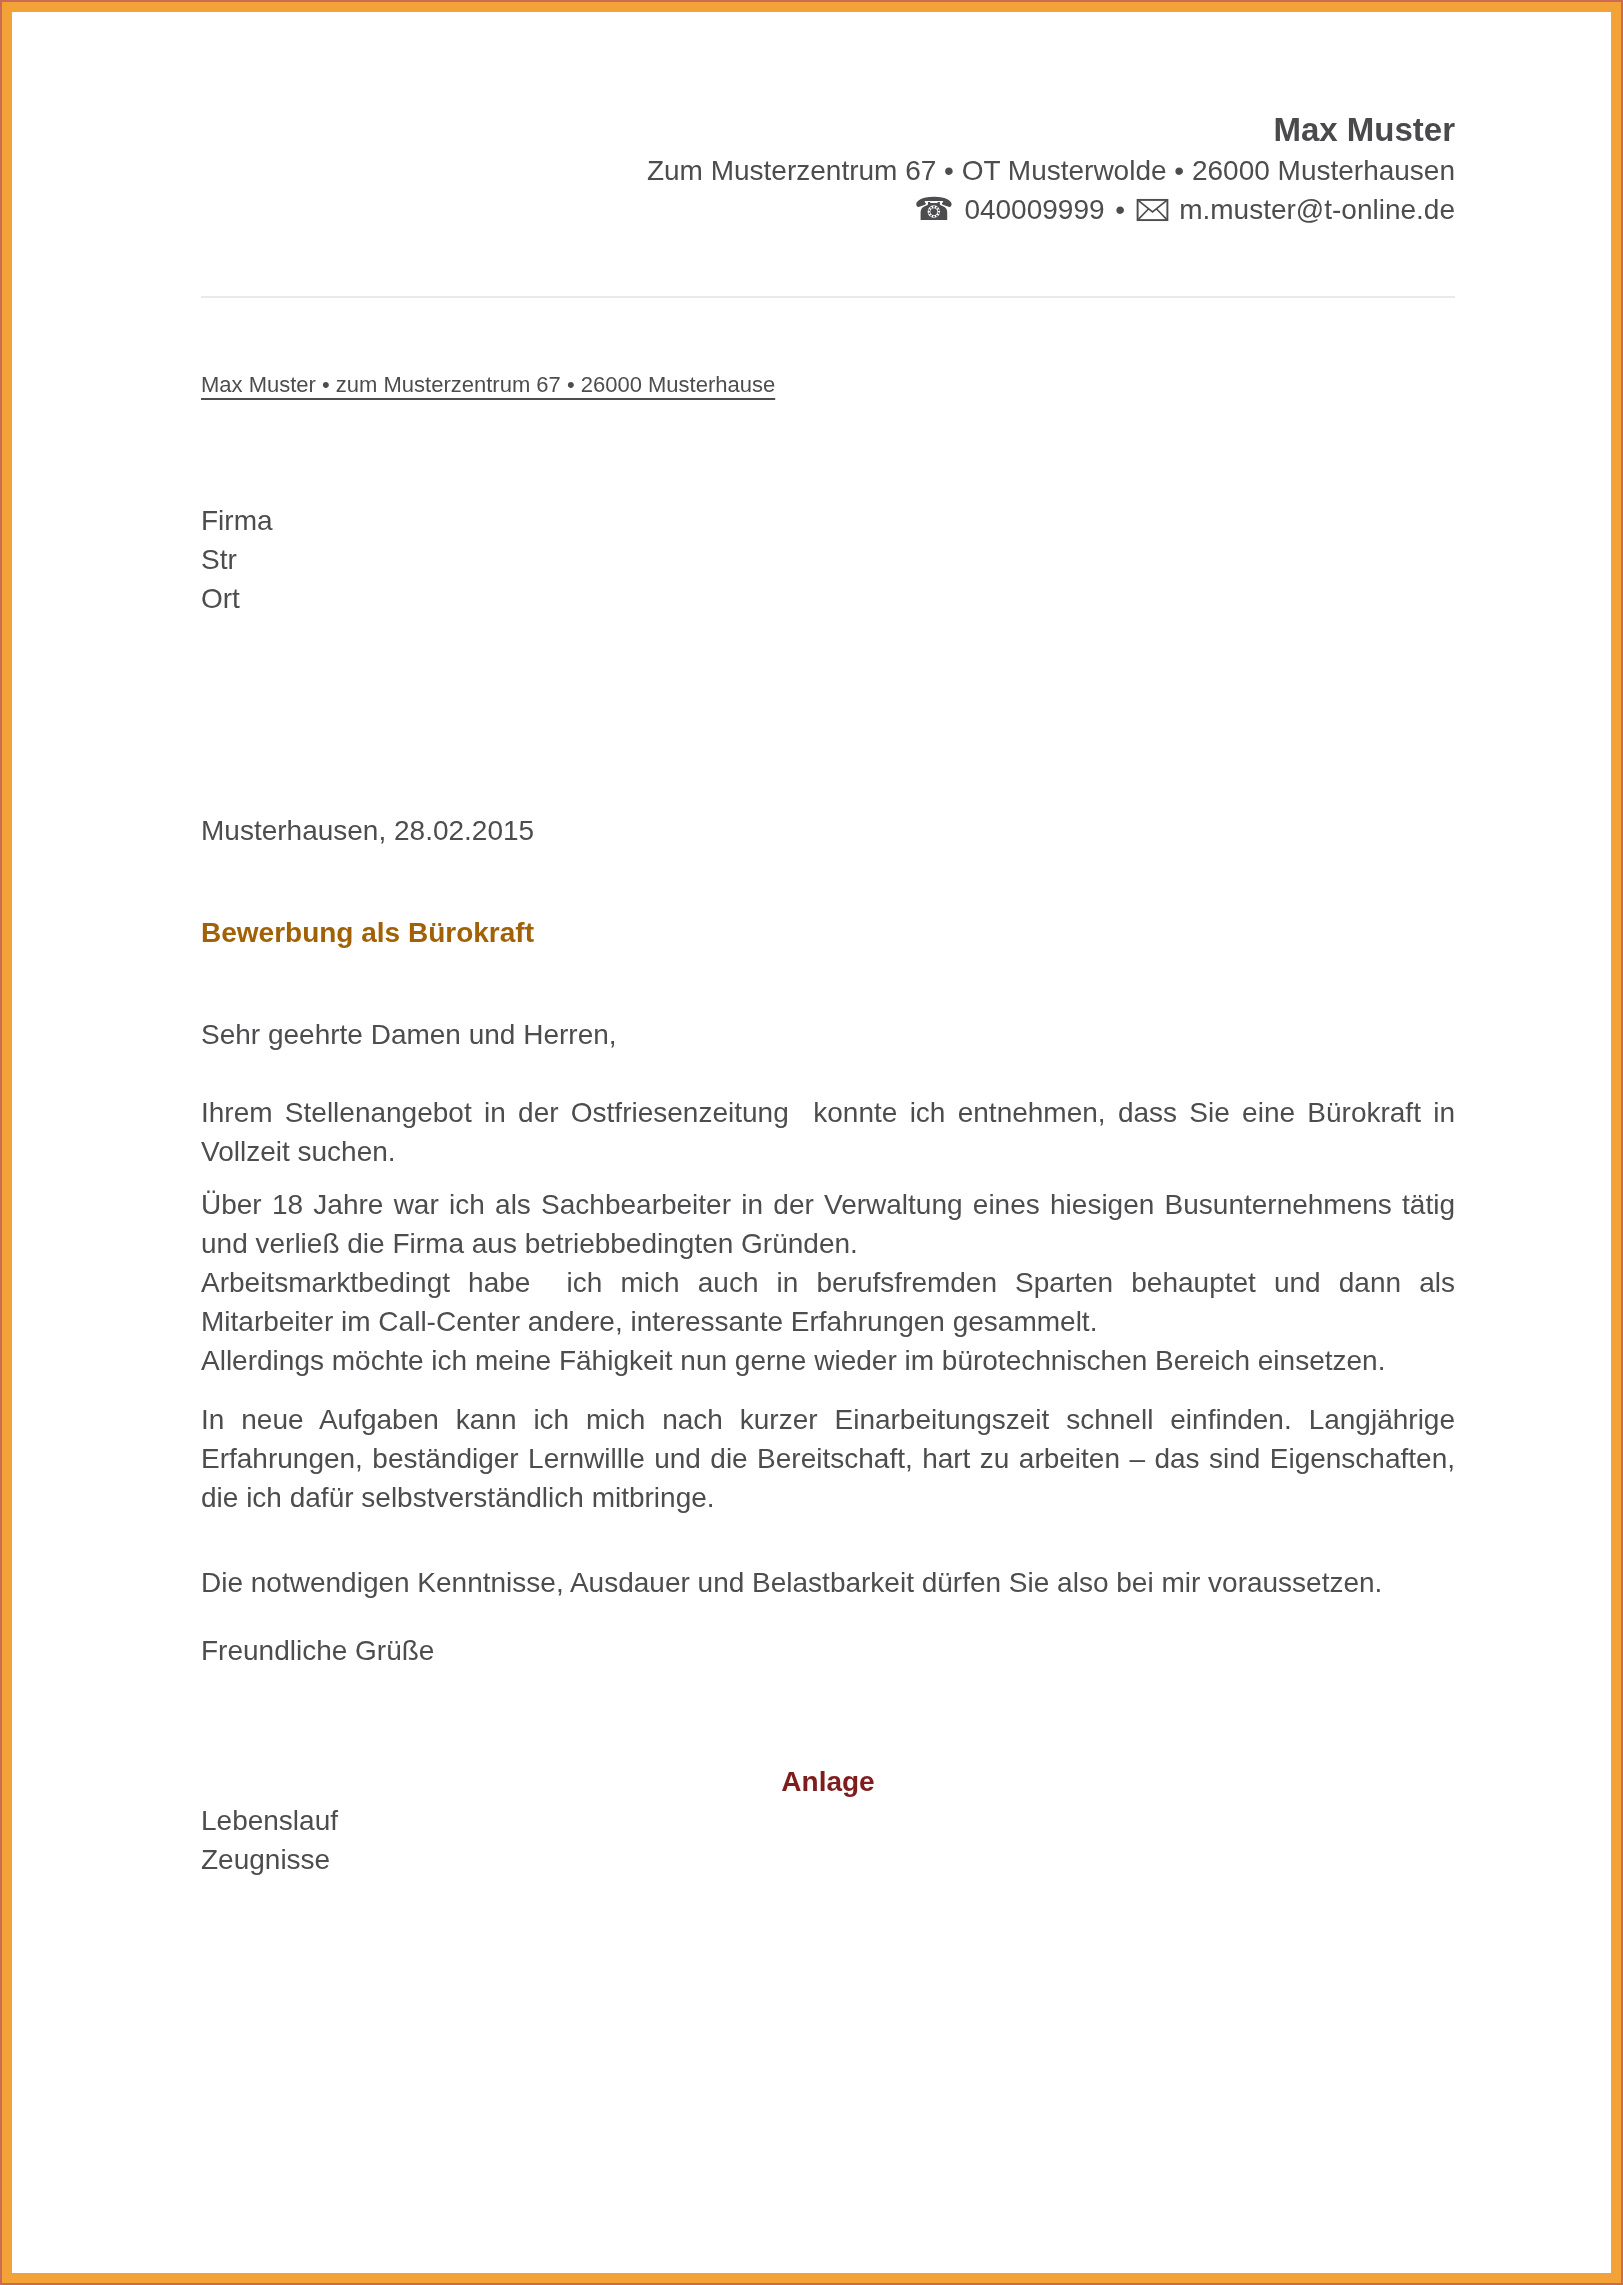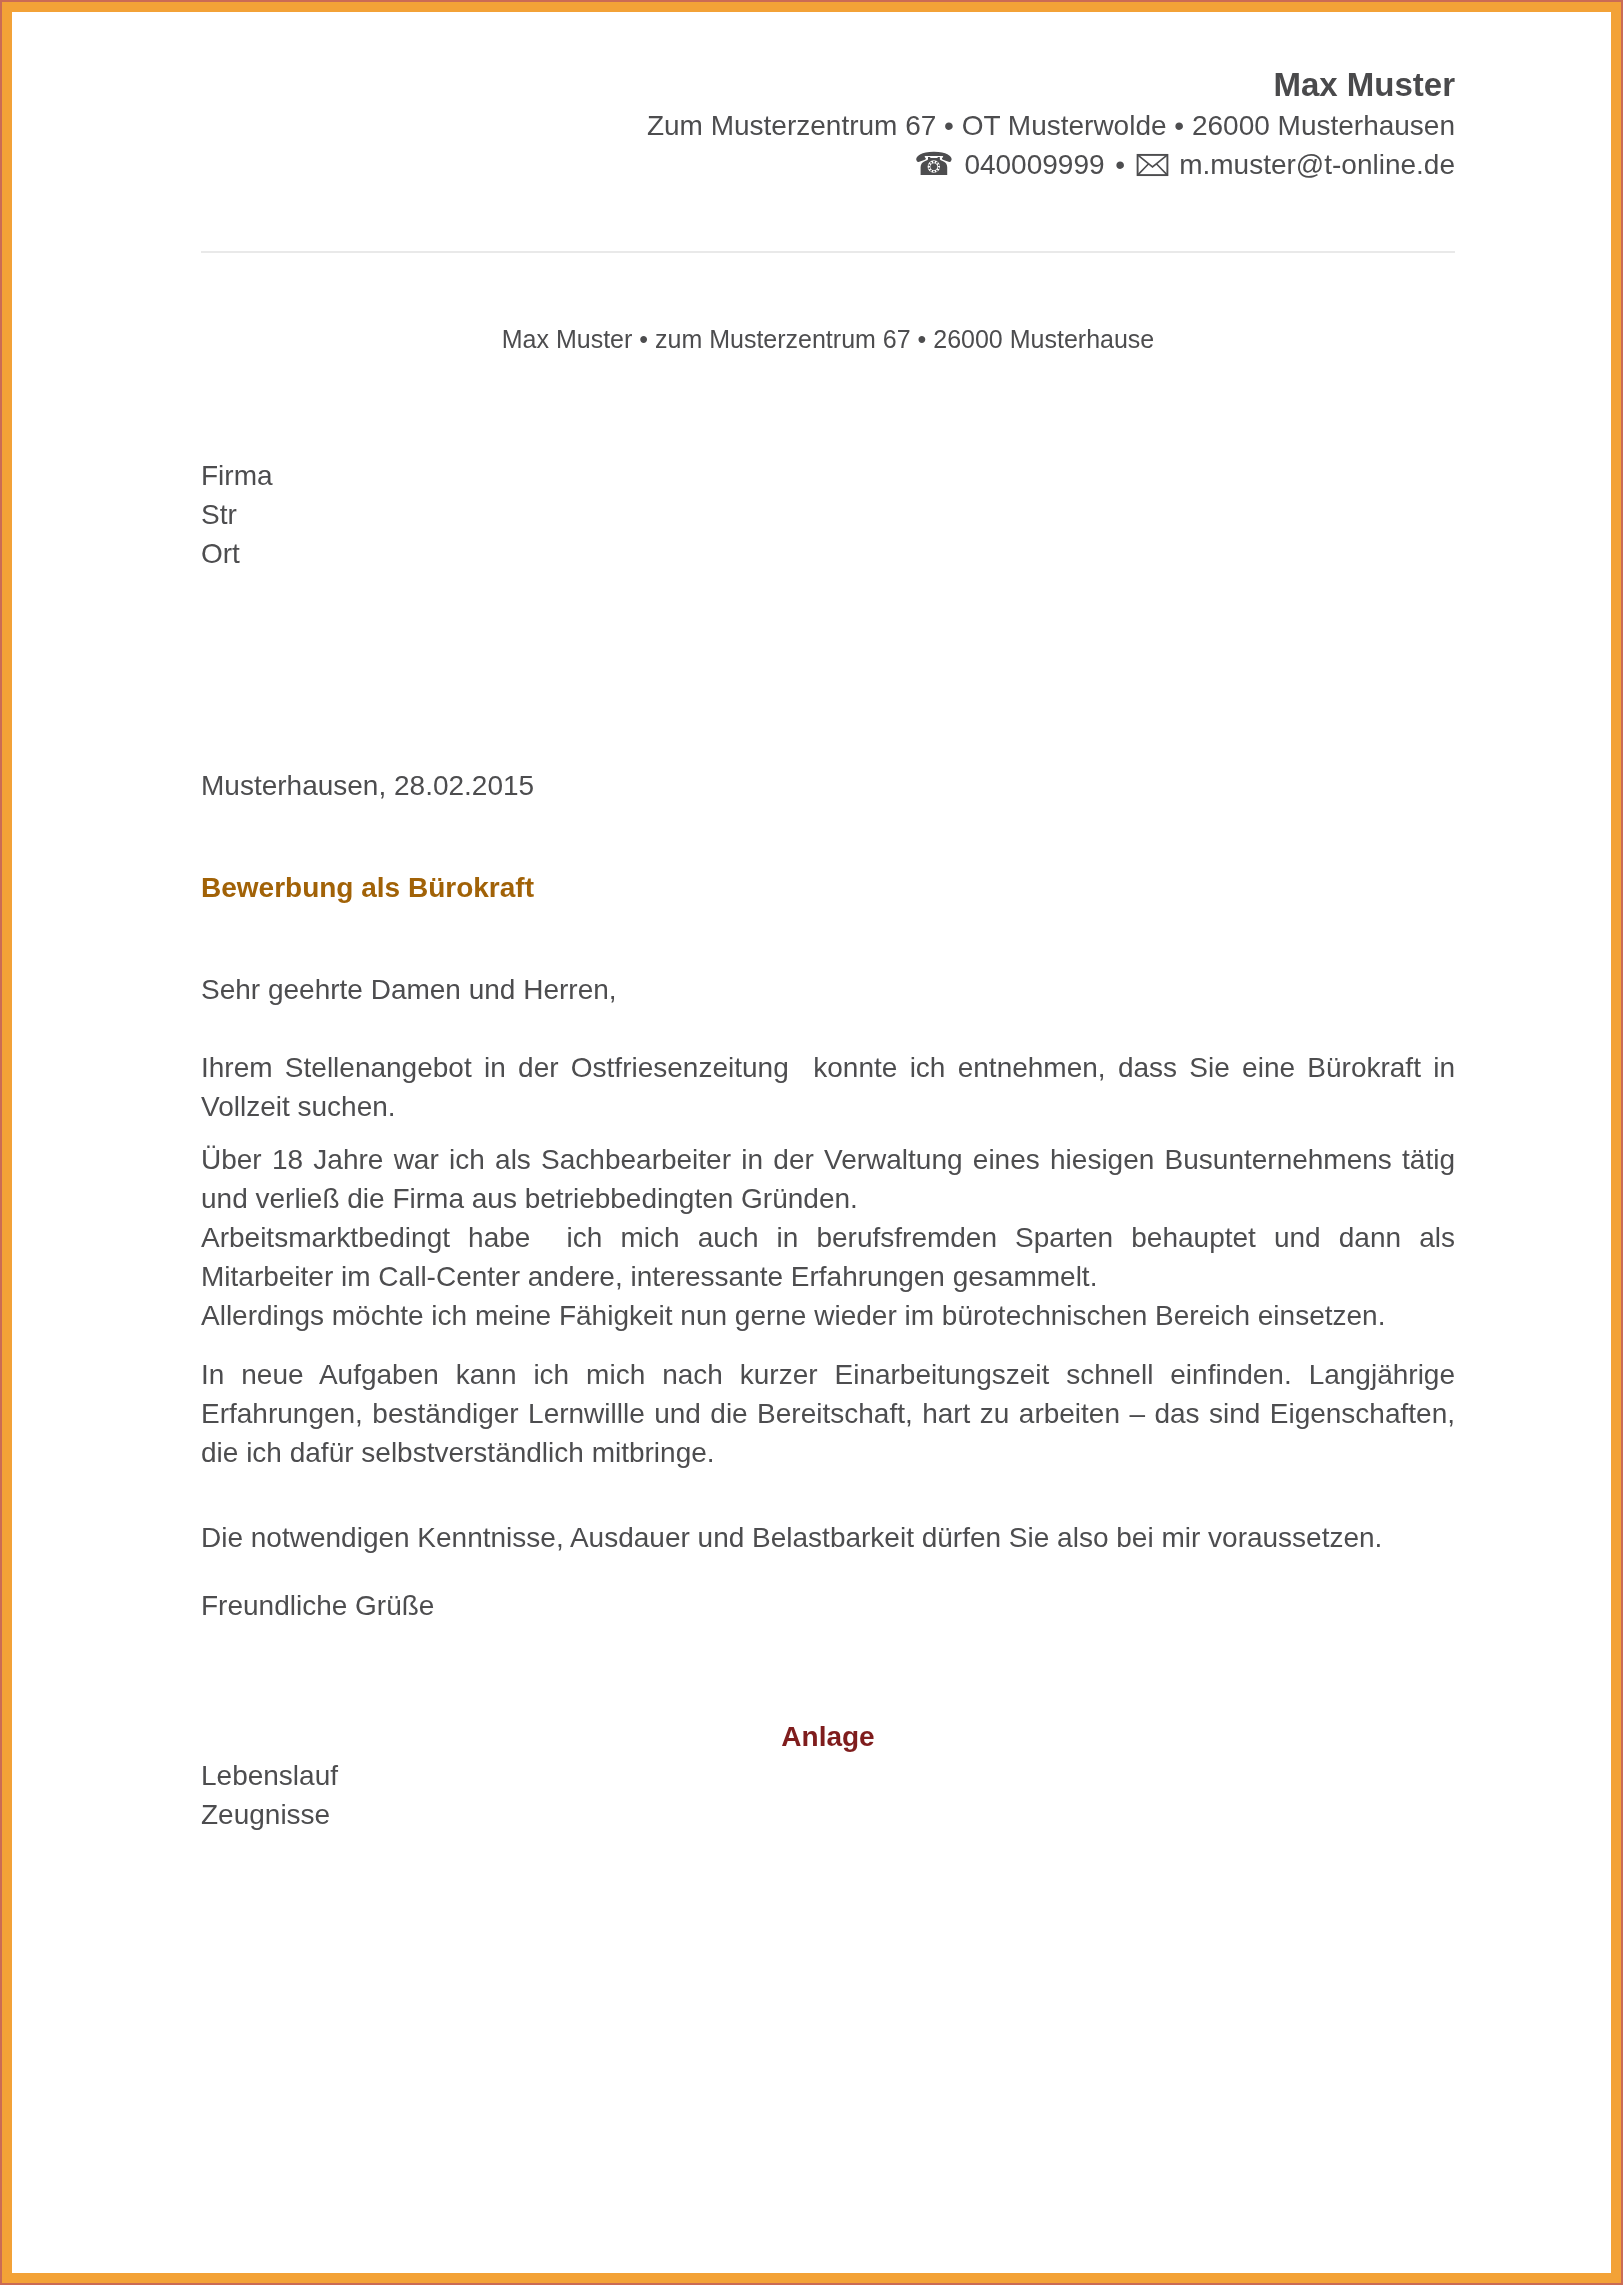--- a/index.html
+++ b/index.html
@@ -16,21 +16,21 @@
     height: 100%;
     box-sizing: border-box;
     border: 10.6px solid #f3a237;          
     background: #ffffff;
     overflow: hidden;
   }
   .content {
     box-sizing: border-box;
     width: 100%;
     height: 100%;
-    padding: 52px 156px 0 189px;
+    padding: 97px 156px 0 189px;
     font-family: "Liberation Sans", "DejaVu Sans", sans-serif;
     font-size: 28px;
     line-height: 39px;
     color: #4d4d4f;
   }
 
   
   .letterhead { text-align: right; }
   .letterhead .name {
     font-size: 33px;
@@ -54,25 +54,25 @@
   .dot-sep { font-size: 28px; }
 
   .rule {
     margin-top: 67px;
     height: 1.9px;
     background: #e9e9e9;
   }
 
   .return-address {
     margin-top: 70px;
-    font-size: 25px;
+    font-size: 22px;
     line-height: 33px;
+    text-decoration: underline;
     text-underline-offset: 5.8px;
     text-decoration-thickness: 1.9px;
-    text-align: center;
   }
 
   .recipient { margin-top: 100px; }
 
   .dateline {
     margin-top: 193px;
   }
 
   .subject {
     margin-top: 63px;

